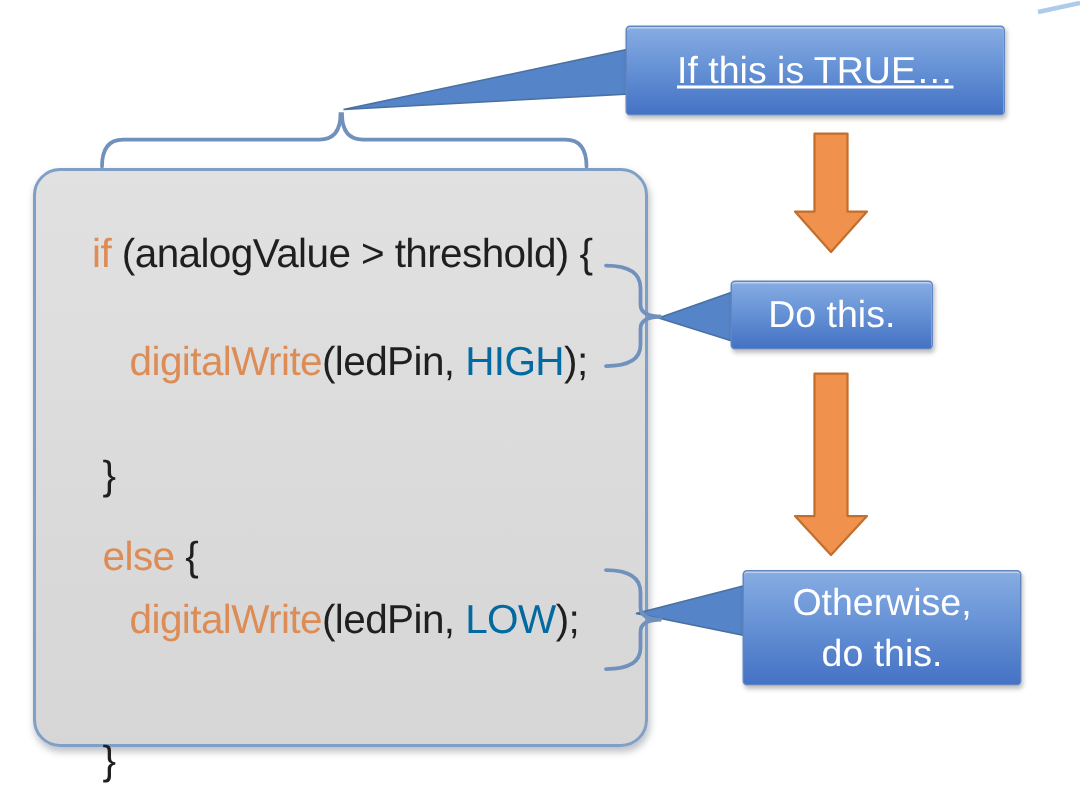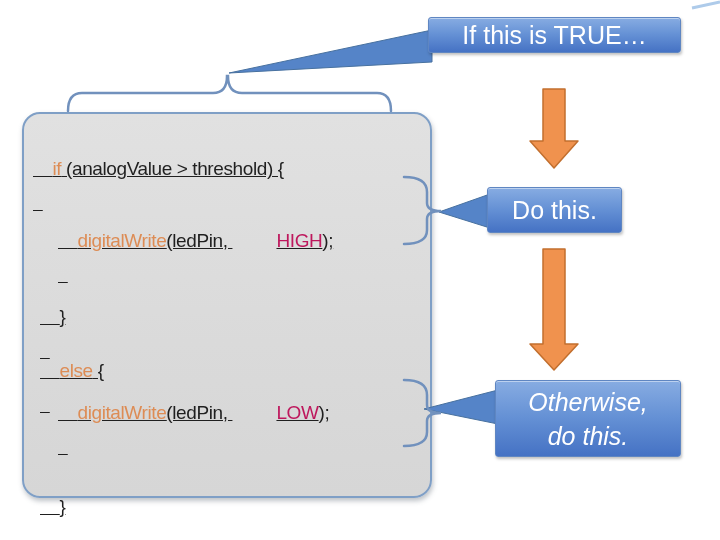--- a/index.html
+++ b/index.html
@@ -22,49 +22,48 @@
     left: 22px; top: 112px;
     width: 410px; height: 386px;
     background: linear-gradient(180deg, #e1e1e1 0%, #dadada 60%, #d6d6d6 100%);
     border: 2px solid #7f9fc6;
     border-radius: 18px;
     box-shadow: 1px 3px 5px rgba(110,120,130,0.45);
     box-sizing: border-box;
   }
   .code-line {
     position: absolute;
-    font-size: 19px;
+    font-size: 27px;
     letter-spacing: -0.4px;
     line-height: 34px;
     white-space: pre;
     color: #1f1f1f;
-    text-decoration: underline;
   }
   .tok-k { color: #dd8c55; }
   .tok-p { color: #1f1f1f; }
-  .tok-c { color: #be185d; margin-left: 44px; }
+  .tok-c { color: #0369a1; }
   .callout {
     position: absolute;
     background: linear-gradient(180deg, #87ace2 0%, #6591d5 48%, #4572c4 100%);
     border: 1px solid #5f86c2;
     border-radius: 3px;
     box-shadow: inset 0 1px 0 rgba(255,255,255,0.45), 1px 2px 3px rgba(0,0,0,0.25);
     color: #ffffff;
     display: flex;
     align-items: center;
     justify-content: center;
     text-align: center;
     font-size: 25px;
     box-sizing: border-box;
     white-space: pre-line;
     line-height: 34px;
   }
-  .callout.c1 { left: 428px; top: 17px;  width: 253px; height: 36px; }
+  .callout.c1 { left: 417px; top: 17px;  width: 253px; height: 60px; text-decoration: underline; }
   .callout.c2 { left: 487px; top: 187px; width: 135px; height: 46px; }
-  .callout.c3 { left: 495px; top: 380px; width: 186px; height: 77px; font-style: italic; }
+  .callout.c3 { left: 495px; top: 380px; width: 186px; height: 77px; }
 </style>
 </head>
 <body>
 
 <div id="stage">
 
   <div class="code-box"></div>
 
   <svg id="overlay" viewBox="0 0 720 540">
 

